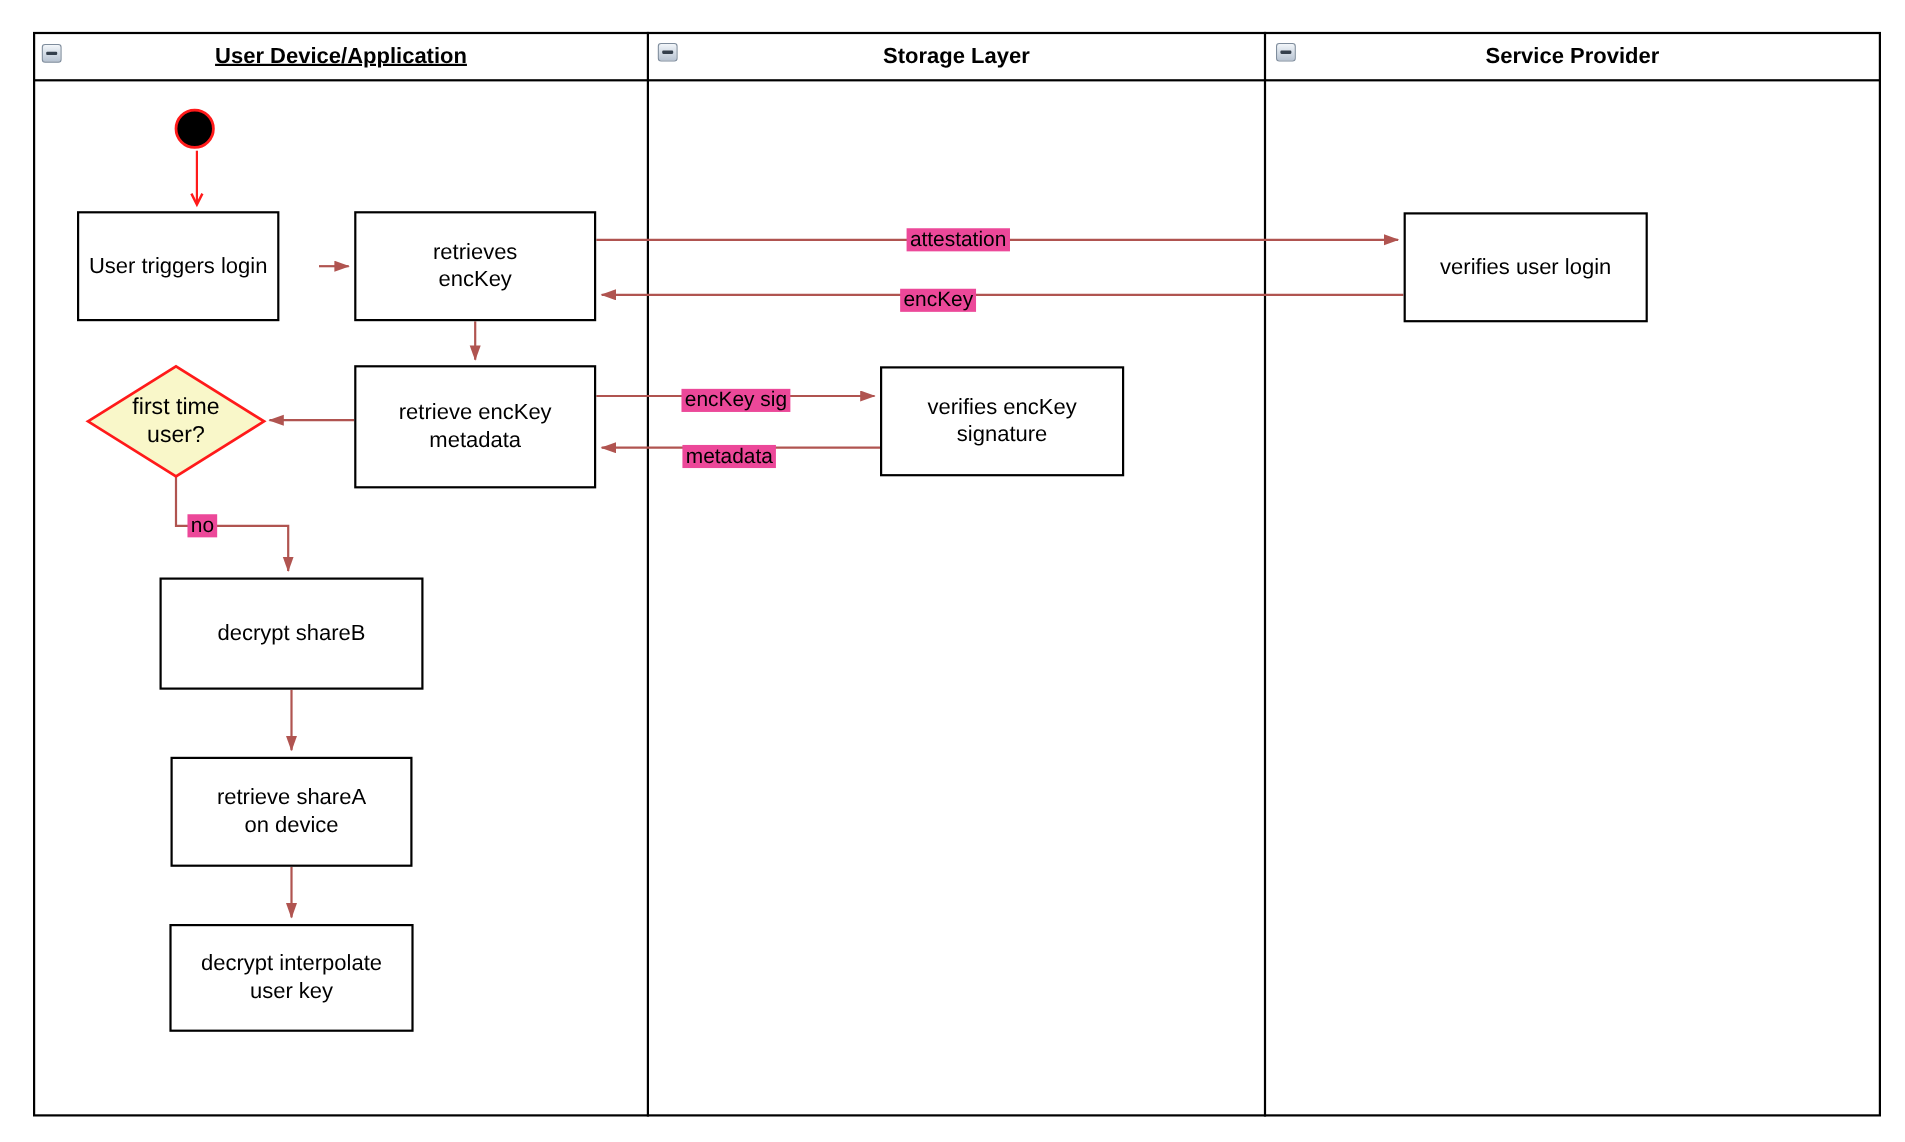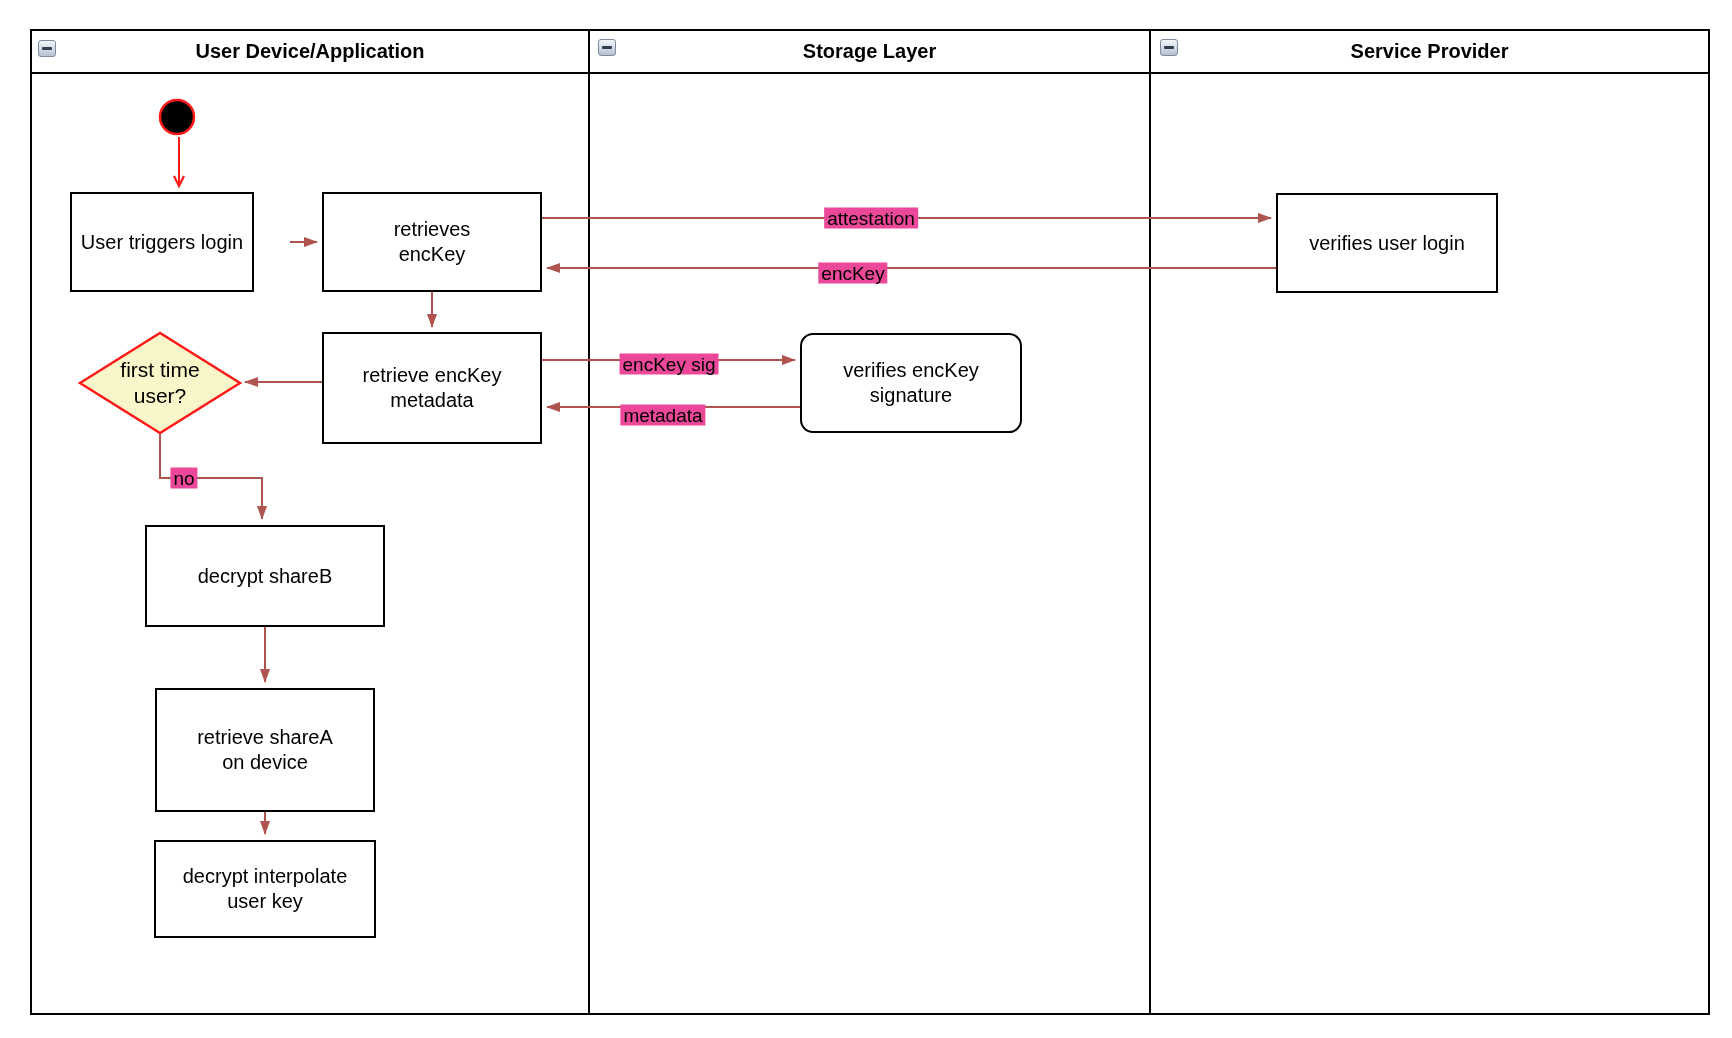--- a/index.html
+++ b/index.html
@@ -29,21 +29,21 @@
           font-size:21px;line-height:1.25;white-space:pre-line;z-index:5;}
 </style>
 </head>
 <body>
 
 <div class="abs pool"></div>
 <div class="abs header-row"></div>
 <div class="abs lane-sep" style="left:588px;"></div>
 <div class="abs lane-sep" style="left:1149px;"></div>
 
-<div class="abs lane-title" style="left:32px;width:556px;">User Device/Application</div>
+<div class="abs lane-title" style="left:32px;width:556px;text-decoration:underline;">User Device/Application</div>
 <div class="abs lane-title" style="left:590px;width:559px;">Storage Layer</div>
 <div class="abs lane-title" style="left:1151px;width:557px;">Service Provider</div>
 
 <div class="abs collapse" style="left:38px;top:40px;">
     <span class="bar"></span>
   </div>
 <div class="abs collapse" style="left:598px;top:39px;">
     <span class="bar"></span>
   </div>
 <div class="abs collapse" style="left:1160px;top:39px;">
@@ -76,25 +76,25 @@
 
   <polygon points="80,383 160,333 240,383 160,433" stroke-width="2.5" fill="#F9F7C9" stroke="#FF1A1A"></polygon>
 </svg>
 
 <div class="abs node" style="left:70px;top:192px;width:184px;height:100px;">User triggers login</div>
 <div class="abs node" style="left:322px;top:192px;width:220px;height:100px;">retrieves
 encKey</div>
 <div class="abs node" style="left:322px;top:332px;width:220px;height:112px;">retrieve encKey
 metadata</div>
 <div class="abs node" style="left:145px;top:525px;width:240px;height:102px;">decrypt shareB</div>
-<div class="abs node" style="left:155px;top:688px;width:220px;height:124px;">retrieve shareA
+<div class="abs node" style="left:155px;top:688px;width:220px;height:100px;">retrieve shareA
 on device</div>
 <div class="abs node" style="left:154px;top:840px;width:222px;height:98px;">decrypt interpolate
 user key</div>
-<div class="abs node" style="left:800px;top:333px;width:222px;height:100px;border-radius:13px;">verifies encKey
+<div class="abs node" style="left:800px;top:333px;width:222px;height:100px;">verifies encKey
 signature</div>
 <div class="abs node" style="left:1276px;top:193px;width:222px;height:100px;">verifies user login</div>
 
 <div class="abs dlabel" style="left:92px;top:352px;width:136px;height:62px;">first time
 user?</div>
 
 <div class="abs elabel" style="left:871px;top:218px;">attestation</div>
 <div class="abs elabel" style="left:853px;top:273px;">encKey</div>
 <div class="abs elabel" style="left:669px;top:364px;">encKey sig</div>
 <div class="abs elabel" style="left:663px;top:415px;">metadata</div>

